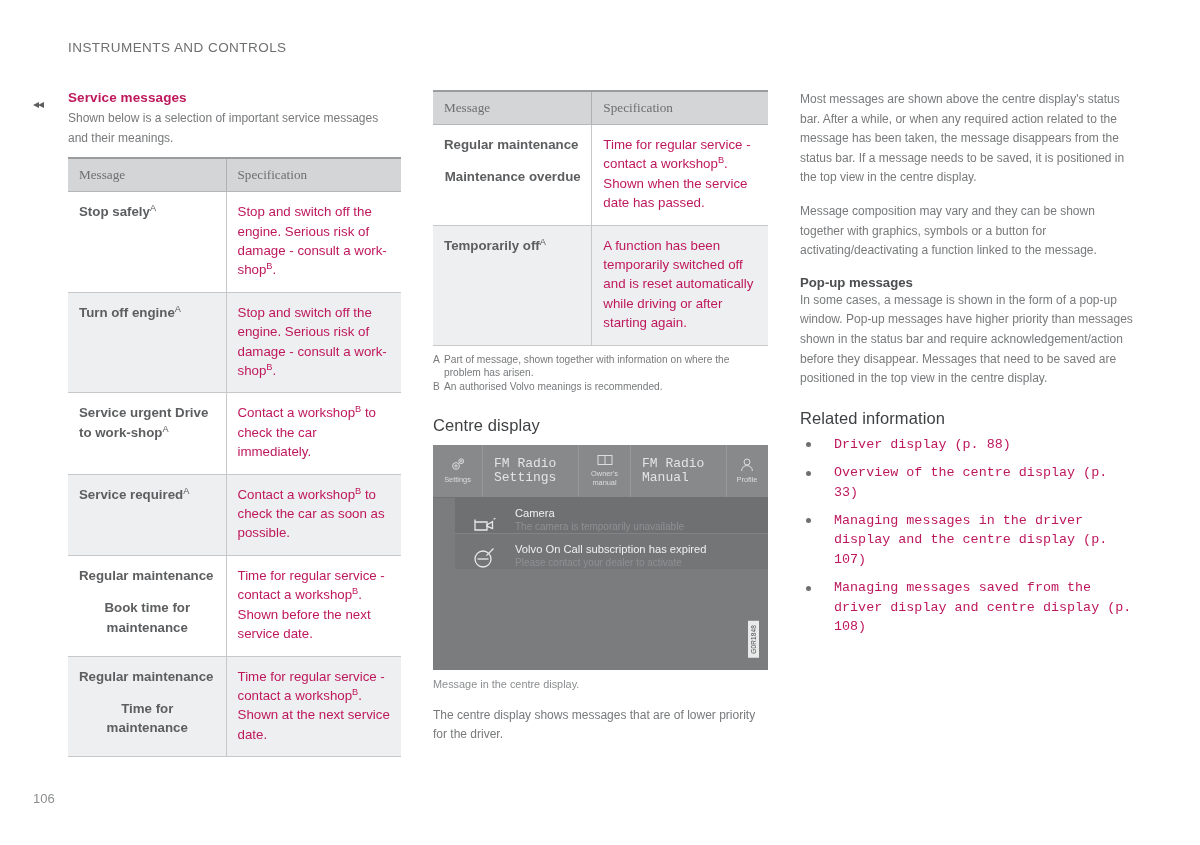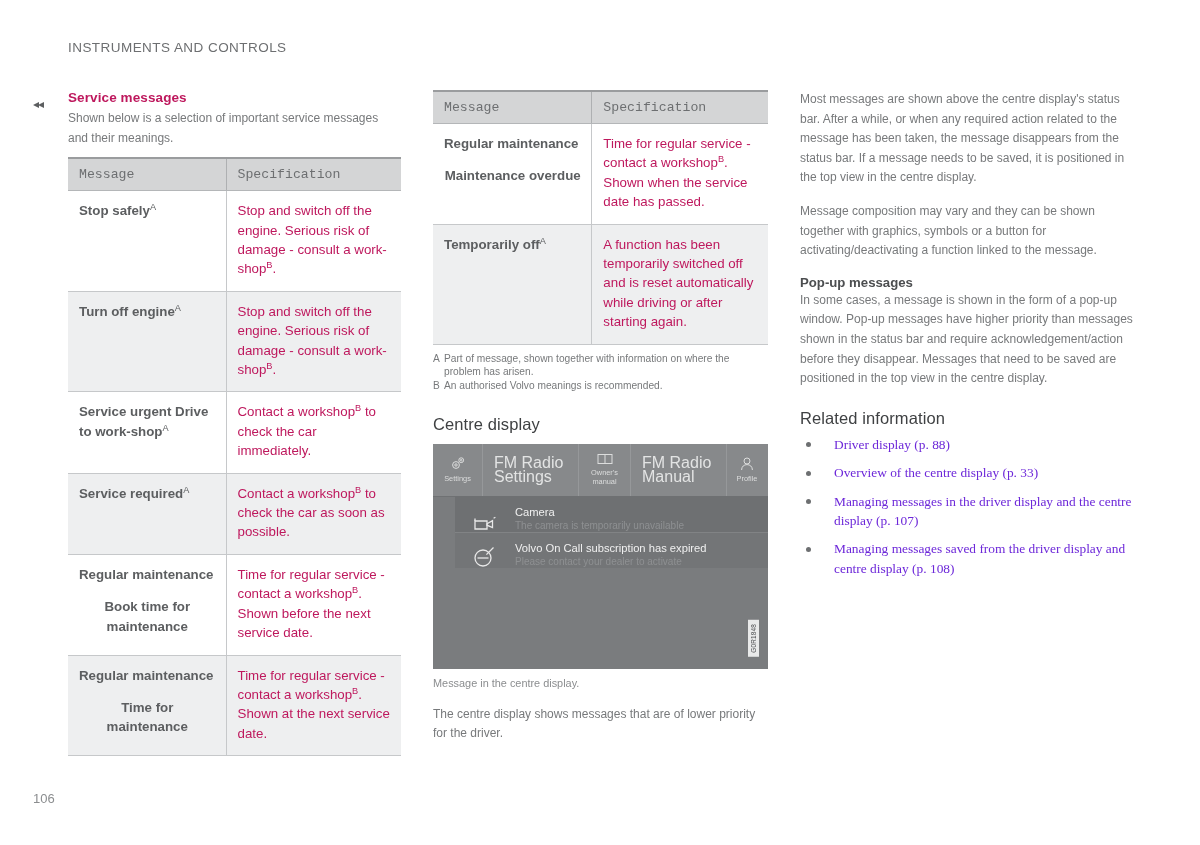--- a/index.html
+++ b/index.html
@@ -100,21 +100,21 @@
   }
   table.spec-table th {
     background: #d4d5d6;
     border-top: 2px solid #9a9c9e;
     border-bottom: 1px solid #b4b6b8;
     text-align: left;
     font-weight: 400;
     font-size: 13.2px;
     color: #6d6f71;
     padding: 8px 10px 8px 11px;
-    font-family: Liberation Mono, monospace;
+    font-family: Liberation Serif, serif;
     vertical-align: middle;
   }
   table.spec-table th.c1 { width: 41%; }
   table.spec-table td {
     border-bottom: 1px solid #c6c8ca;
     padding: 10px 10px 12px 11px;
     font-size: 13.3px;
     line-height: 19.4px;
     color: #be185d;
     vertical-align: top;
@@ -183,23 +183,23 @@
   .cd-tile.t-profile { width: 40px; border-right: none; }
   .cd-tile-label {
     font-size: 7.4px;
     color: #dcdddd;
     font-family: "Liberation Sans", sans-serif;
     text-align: center;
     line-height: 9px;
     margin-top: 3px;
   }
   .cd-tile-text {
-    font-size: 16px;
+    font-size: 13px;
     color: #e3e4e4;
-    font-family: Liberation Sans, sans-serif;
+    font-family: Liberation Mono, monospace;
     line-height: 13.5px;
   }
   .cd-icon { line-height: 0; }
 
   .cd-msglist {
     position: absolute;
     left: 22px;
     top: 52px;
     width: 313px;
   }
@@ -256,22 +256,22 @@
     list-style: none;
     margin: 0;
     padding: 0;
   }
   ul.rel-list li {
     position: relative;
     padding-left: 34px;
     margin-bottom: 9px;
     font-size: 13.4px;
     line-height: 19.4px;
-    color: #6d28d9;
-    font-family: Liberation Serif, serif;
+    color: #be185d;
+    font-family: Liberation Mono, monospace;
   }
   ul.rel-list li .bullet {
     position: absolute;
     left: 6px;
     top: 7.5px;
     width: 5px;
     height: 5px;
     border-radius: 50%;
     background: #6d6f71;
   }

